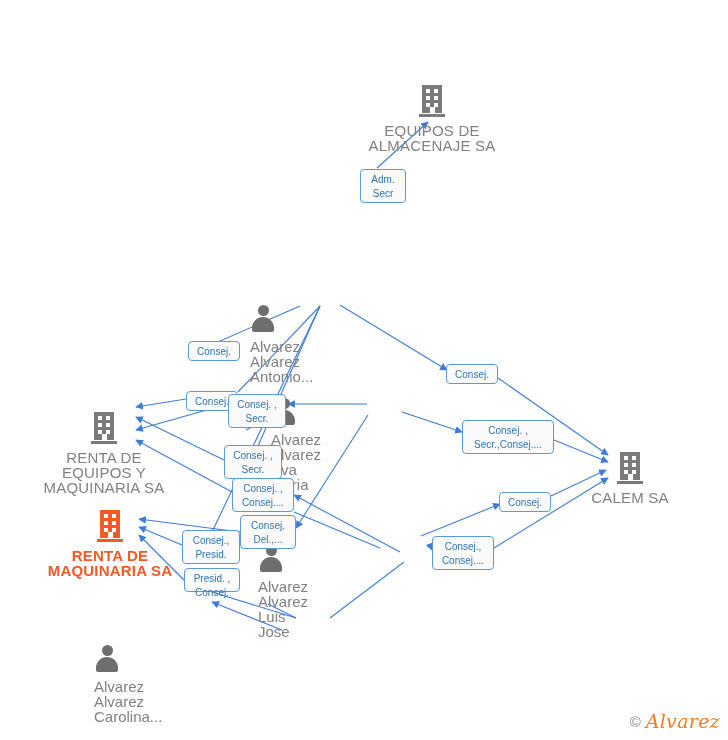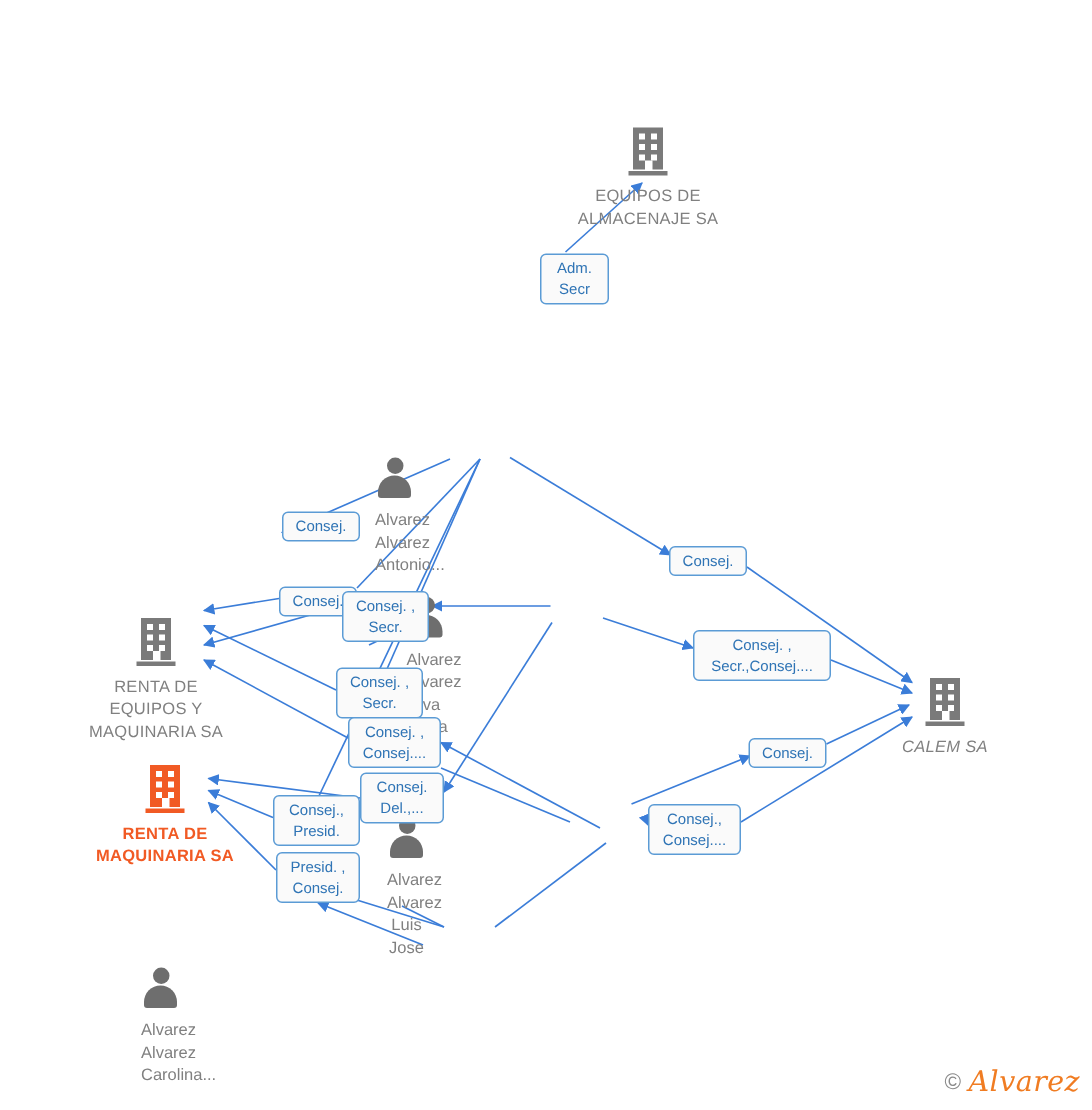--- a/index.html
+++ b/index.html
@@ -33,21 +33,21 @@
     text-align: center;
     z-index: 5;
   }
   .node .glyph {
     display: block;
     line-height: 1;
   }
   .node .caption {
     display: block;
     margin-top: 3px;
-    font-size: 11px;
+    font-size: 15px;
     line-height: 15px;
     color: #808080;
     white-space: pre-line;
   }
   .node.company .caption {
     letter-spacing: 0.2px;
   }
   .node.focus .caption {
     color: #F15A24;
     font-weight: bold;
@@ -227,21 +227,21 @@
         <span class="glyph"><span class="bldg"><span class="body"></span><span class="win" style="left:7px;top:4px"></span><span class="win" style="left:15px;top:4px"></span><span class="win" style="left:7px;top:11px"></span><span class="win" style="left:15px;top:11px"></span><span class="win" style="left:7px;top:18px"></span><span class="win" style="left:15px;top:18px"></span><span class="door"></span><span class="base"></span></span></span>
         <span class="caption">RENTA DE
 EQUIPOS Y
 MAQUINARIA SA</span>
       </div><div class="node company focus" style="left: 110px; top: 510px;">
         <span class="glyph"><span class="bldg"><span class="body"></span><span class="win" style="left:7px;top:4px"></span><span class="win" style="left:15px;top:4px"></span><span class="win" style="left:7px;top:11px"></span><span class="win" style="left:15px;top:11px"></span><span class="win" style="left:7px;top:18px"></span><span class="win" style="left:15px;top:18px"></span><span class="door"></span><span class="base"></span></span></span>
         <span class="caption">RENTA DE
 MAQUINARIA SA</span>
       </div><div class="node person" style="left: 385px; top: 398px;"><span class="glyph"><span class="person"><span class="head"></span><span class="torso"></span></span></span><span class="caption">Alvarez
 Alvarez Eva
-Maria</span></div><div class="node company" style="left: 630px; top: 452px; font-style: italic;">
+Maria</span></div><div class="node company" style="left: 630px; top: 452px;">
         <span class="glyph"><span class="bldg"><span class="body"></span><span class="win" style="left:7px;top:4px"></span><span class="win" style="left:15px;top:4px"></span><span class="win" style="left:7px;top:11px"></span><span class="win" style="left:15px;top:11px"></span><span class="win" style="left:7px;top:18px"></span><span class="win" style="left:15px;top:18px"></span><span class="door"></span><span class="base"></span></span></span>
         <span class="caption">CALEM SA</span>
       </div><div class="node person" style="left: 416px; top: 545px;"><span class="glyph"><span class="person"><span class="head"></span><span class="torso"></span></span></span><span class="caption">Alvarez
 Alvarez Luis
 Jose</span></div><div class="node person" style="left: 296px; top: 630px;"><span class="glyph"><span class="person"><span class="head"></span><span class="torso"></span></span></span><span class="caption">Alvarez
 Alvarez
 Carolina...</span></div></div>
   <div id="rels">
       <div class="rel" style="left: 360px; top: 169px; width: 46px; height: 34px;">Adm.
 Secr</div>
@@ -250,21 +250,21 @@
       <div class="rel" style="left: 228px; top: 394px; width: 58px; height: 34px;">Consej. ,
 Secr.</div>
       <div class="rel" style="left: 224px; top: 445px; width: 58px; height: 34px;">Consej. ,
 Secr.</div>
       <div class="rel" style="left: 232px; top: 478px; width: 62px; height: 34px;">Consej. ,
 Consej....</div>
       <div class="rel" style="left: 240px; top: 515px; width: 56px; height: 34px;">Consej.
 Del.,...</div>
       <div class="rel" style="left: 182px; top: 530px; width: 58px; height: 34px;">Consej.,
 Presid.</div>
-      <div class="rel" style="left: 184px; top: 568px; width: 56px; height: 34px;">Presid. ,
+      <div class="rel" style="left: 184px; top: 568px; width: 56px; height: 24px;">Presid. ,
 Consej.</div>
       <div class="rel" style="left: 446px; top: 364px; width: 52px; height: 20px;">Consej.</div>
       <div class="rel" style="left: 462px; top: 420px; width: 92px; height: 34px;">Consej. ,
 Secr.,Consej....</div>
       <div class="rel" style="left: 499px; top: 492px; width: 52px; height: 20px;">Consej.</div>
       <div class="rel" style="left: 432px; top: 536px; width: 62px; height: 34px;">Consej.,
 Consej....</div>
     </div>
 
   <div id="watermark">

